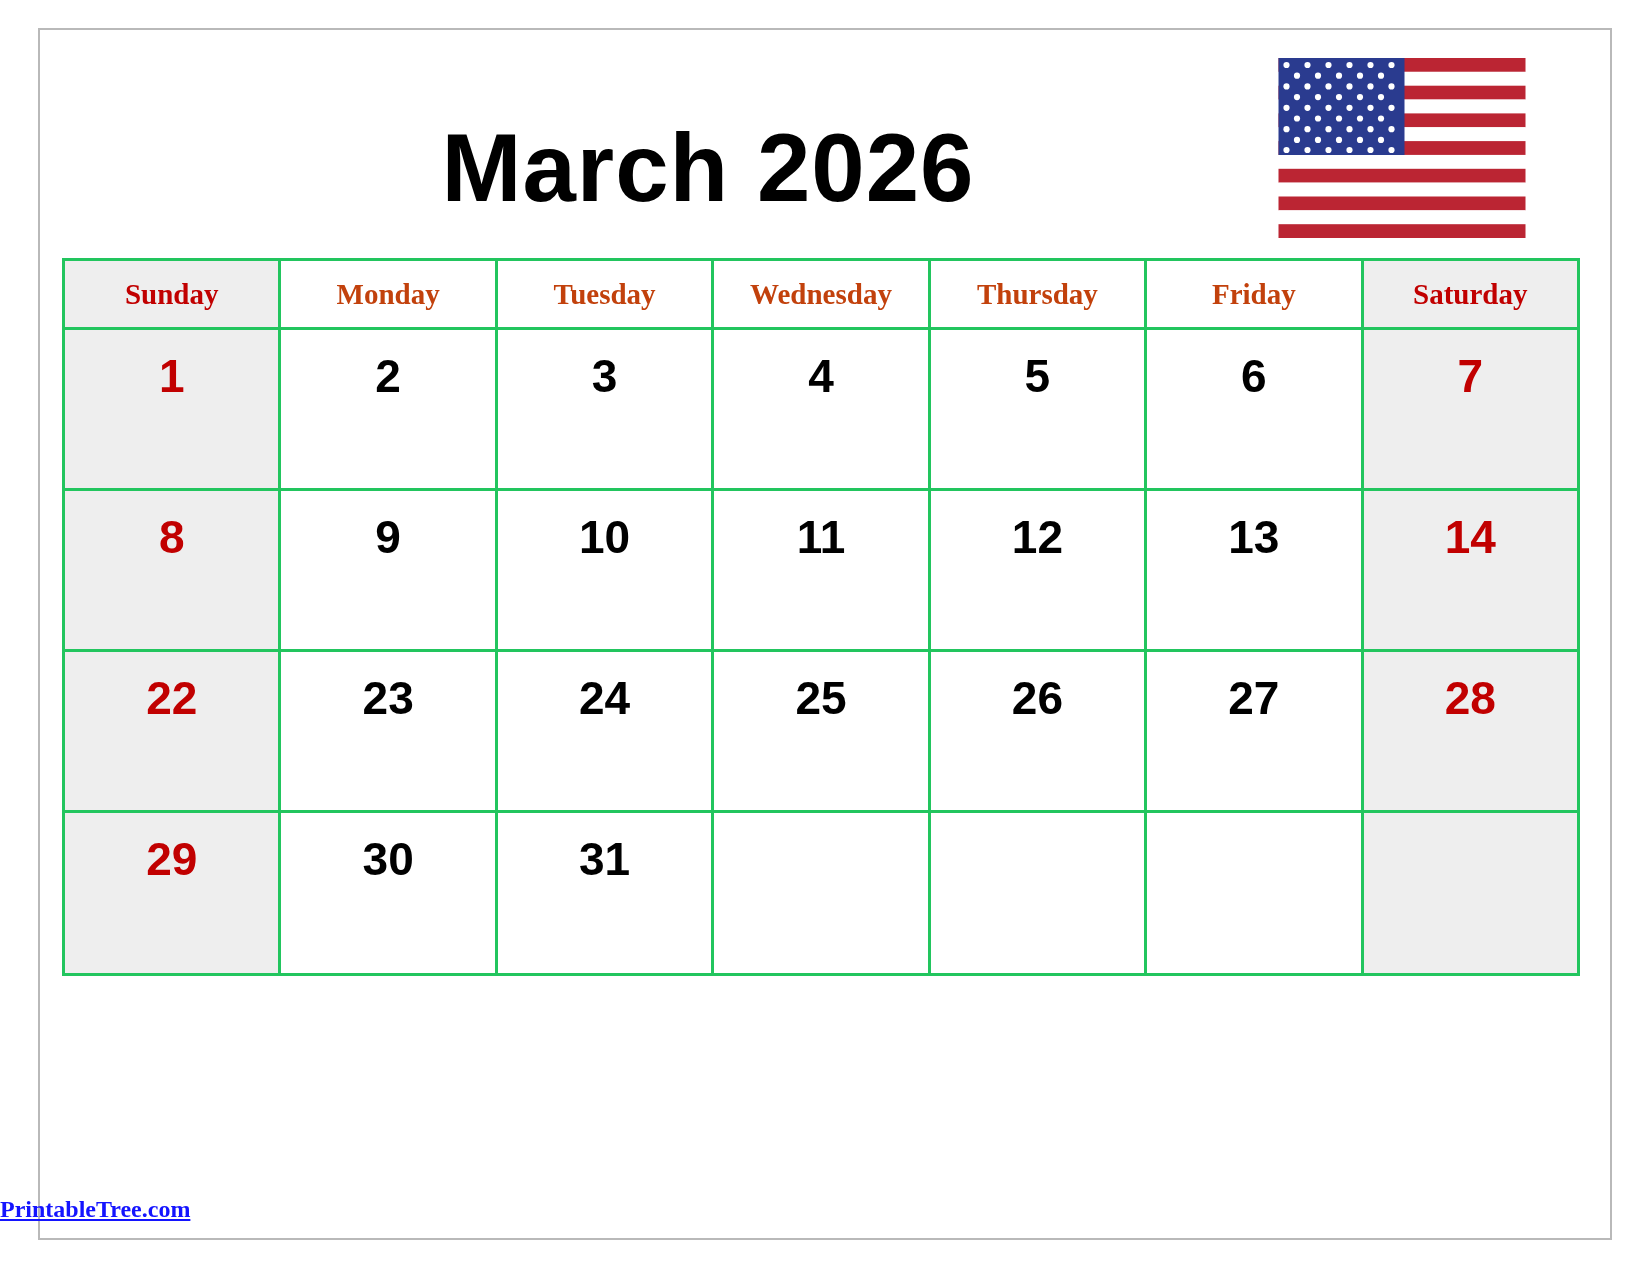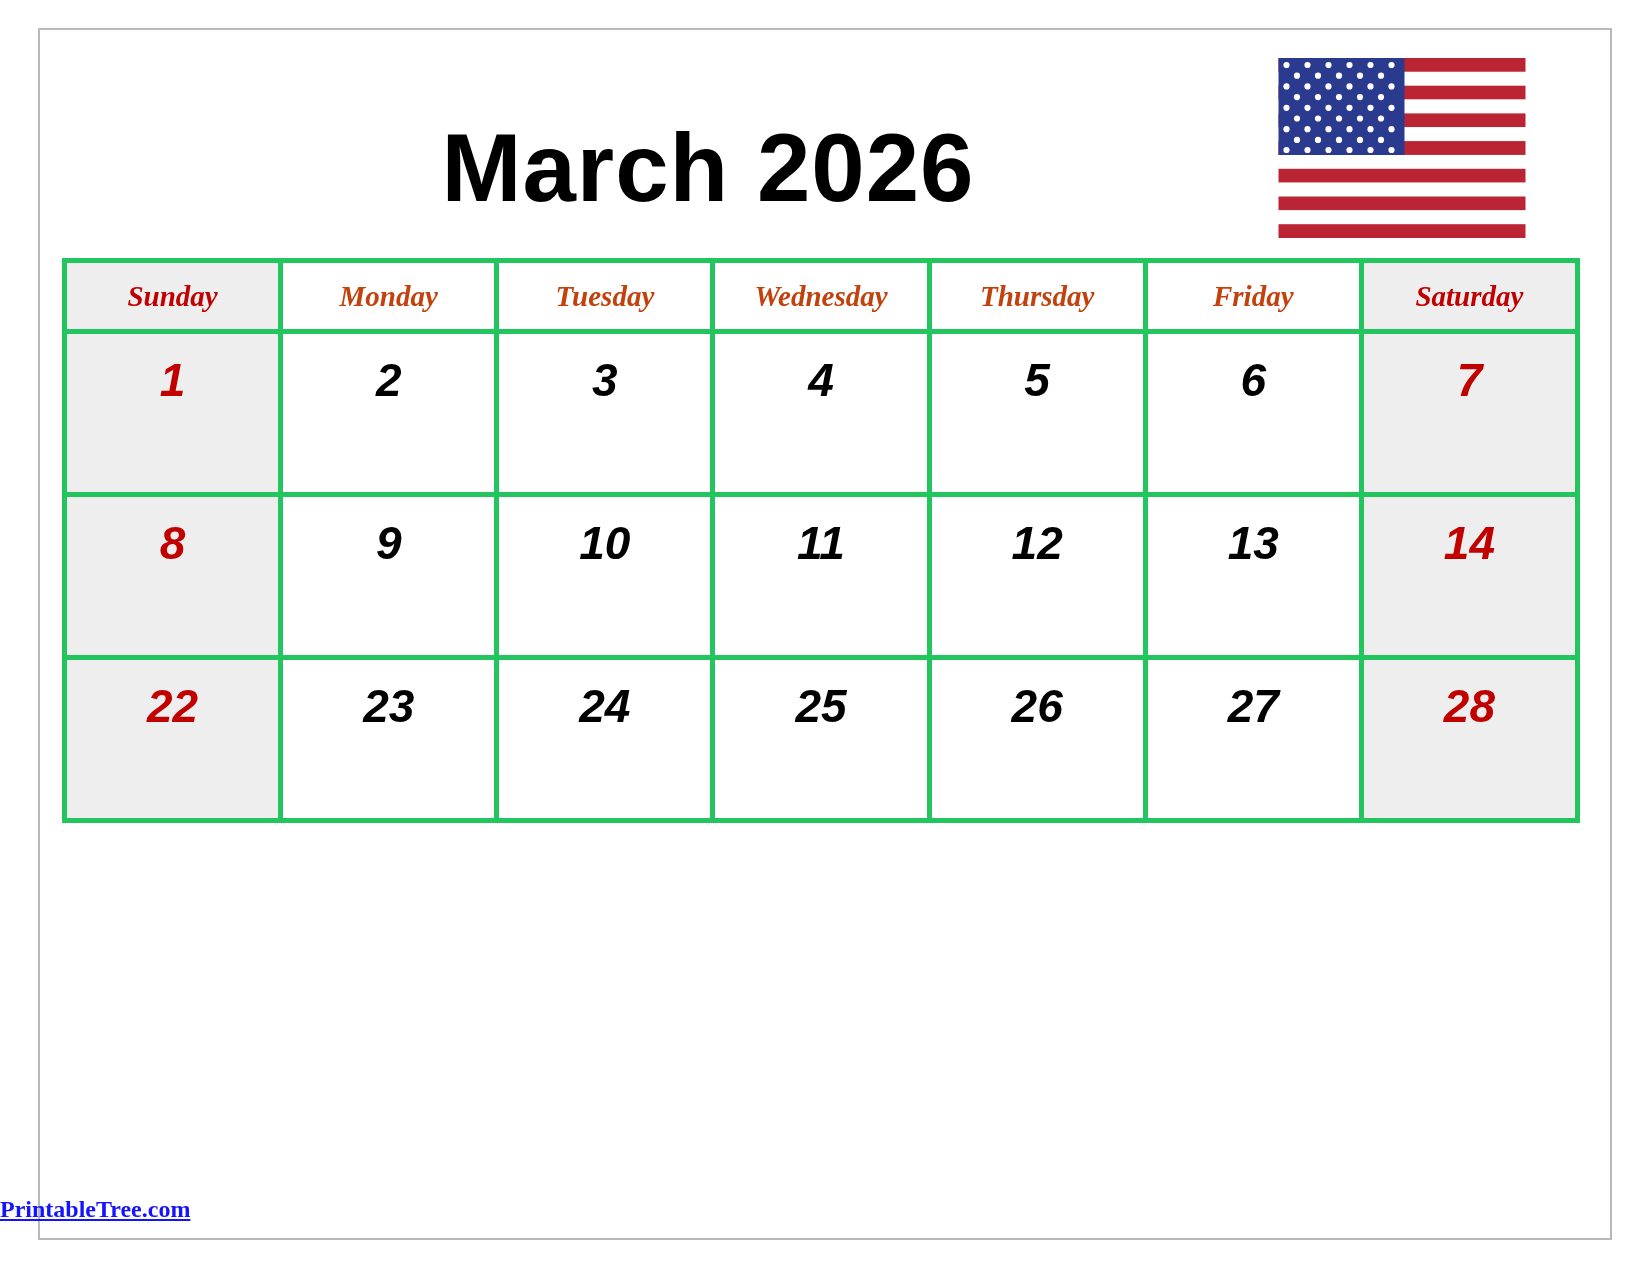--- a/index.html
+++ b/index.html
@@ -64,24 +64,23 @@
   
   .calendar {
     position: absolute;
     left: 62px;
     top: 258px;
     width: 1518px;
     border-collapse: collapse;
     table-layout: fixed;
   }
   .calendar th, .calendar td {
-    border: 5px solid #22c55e;
+    border: 3px solid #22c55e;
     padding: 0;
     margin: 8px;
-    font-style: italic;
   }
   .calendar th {
     height: 66px;
     font-family: "Liberation Serif", serif;
     font-weight: bold;
     font-size: 29px;
     color: #c2410c;
     background: #ffffff;
     vertical-align: middle;
     text-align: center;
@@ -298,19 +297,42 @@
         <td>
           <span class="daynum">26</span>
         </td>
         <td>
           <span class="daynum">27</span>
         </td>
         <td class="weekend">
           <span class="daynum">28</span>
         </td>
       </tr>
+      <tr>
+        <td class="weekend lastrow">
+          <span class="daynum">29</span>
+        </td>
+        <td class="lastrow">
+          <span class="daynum">30</span>
+        </td>
+        <td class="lastrow">
+          <span class="daynum">31</span>
+        </td>
+        <td class="lastrow">
+          <span class="daynum"></span>
+        </td>
+        <td class="lastrow">
+          <span class="daynum"></span>
+        </td>
+        <td class="lastrow">
+          <span class="daynum"></span>
+        </td>
+        <td class="weekend lastrow">
+          <span class="daynum"></span>
+        </td>
+      </tr>
     </tbody>
   </table>
 
   <div class="footer">
     <a href="#">PrintableTree.com</a>
   </div>
 </div>
 
 </body></html>

